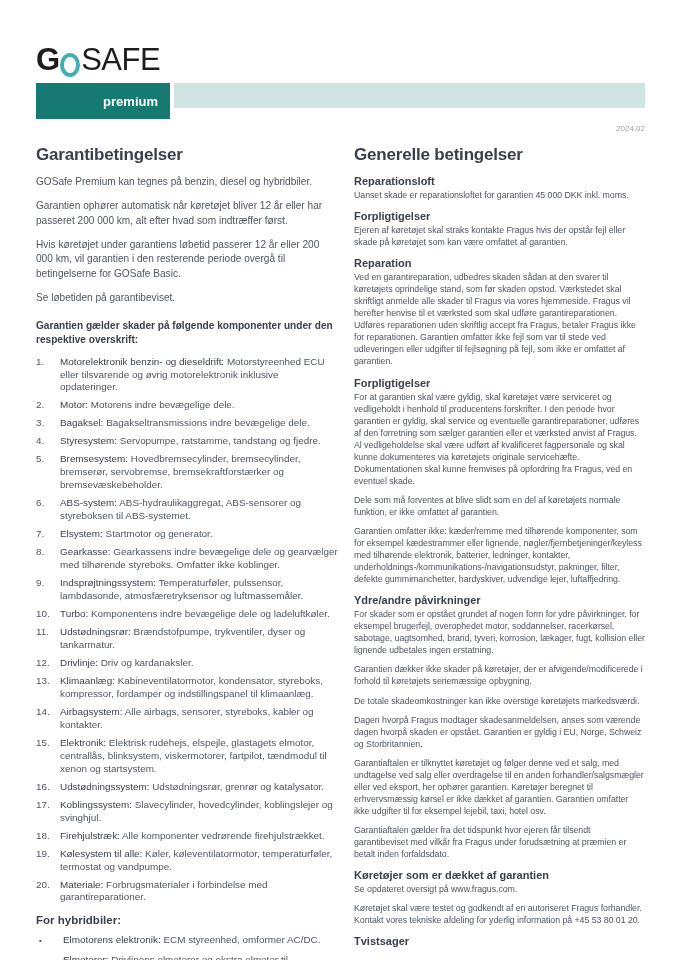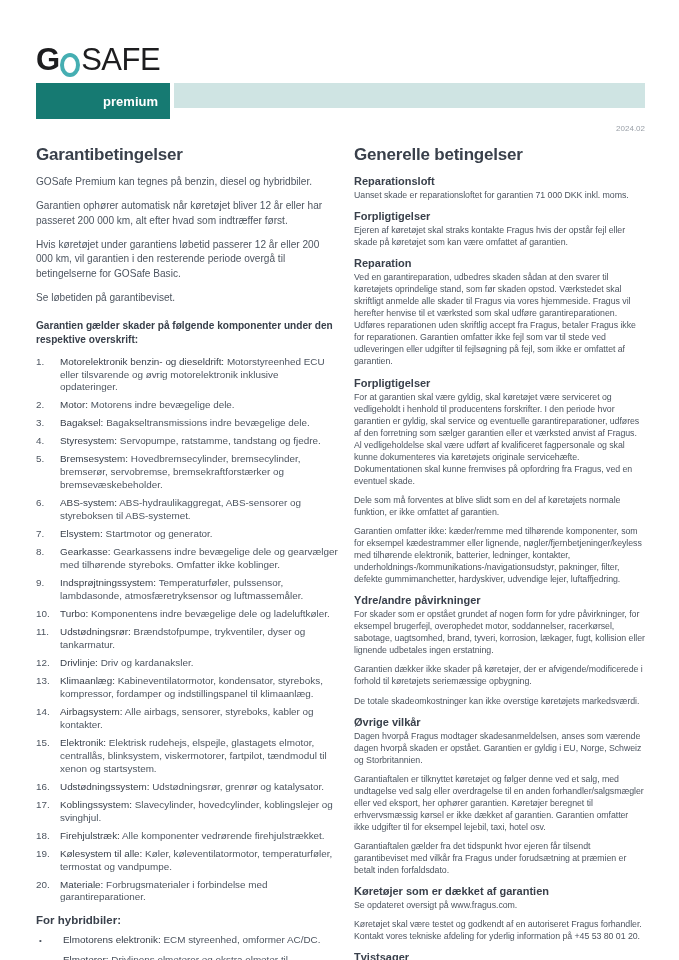--- a/index.html
+++ b/index.html
@@ -187,21 +187,21 @@
     </section>
 
     <section class="col-right">
       <h1 class="doc-title">Generelle betingelser</h1>
 
       <div>
 
           <section class="gsec">
             <h3>Reparationsloft</h3>
             <div class="paras">
-              <p class="rp">Uanset skade er reparationsloftet for garantien 71 000 DKK inkl. moms.</p>
+              <p class="rp">Uanset skade er reparationsloftet for garantien 45 000 DKK inkl. moms.</p>
             </div>
           </section>
 
           <section class="gsec">
             <h3>Forpligtigelser</h3>
             <div class="paras">
               <p class="rp">Ejeren af køretøjet skal straks kontakte Fragus hvis der opstår fejl eller skade på køretøjet som kan være omfattet af garantien.</p>
             </div>
           </section>
 
@@ -229,21 +229,20 @@
           <section class="gsec">
             <h3>Ydre/andre påvirkninger</h3>
             <div class="paras">
               <p class="rp">For skader som er opstået grundet af nogen form for ydre påvirkninger, for eksempel brugerfejl, overophedet motor, soddannelser, racerkørsel, sabotage, uagtsomhed, brand, tyveri, korrosion, lækager, fugt, kollision eller lignende udbetales ingen erstatning.</p>
               <p class="rp">Garantien dækker ikke skader på køretøjer, der er afvigende/modificerede i forhold til køretøjets seriemæssige opbygning.</p>
               <p class="rp">De totale skadeomkostninger kan ikke overstige køretøjets markedsværdi.</p>
             </div>
           </section>
 
           <section class="gsec">
-            <h3>Øvrige vilkår</h3>
             <div class="paras">
               <p class="rp">Dagen hvorpå Fragus modtager skadesanmeldelsen, anses som værende dagen hvorpå skaden er opstået. Garantien er gyldig i EU, Norge, Schweiz og Storbritannien.</p>
               <p class="rp">Garantiaftalen er tilknyttet køretøjet og følger denne ved et salg, med undtagelse ved salg eller overdragelse til en anden forhandler/salgsmægler eller ved eksport, her ophører garantien. Køretøjer beregnet til erhvervsmæssig kørsel er ikke dækket af garantien. Garantien omfatter ikke udgifter til for eksempel lejebil, taxi, hotel osv.</p>
               <p class="rp">Garantiaftalen gælder fra det tidspunkt hvor ejeren får tilsendt garantibeviset med vilkår fra Fragus under forudsætning at præmien er betalt inden forfaldsdato.</p>
             </div>
           </section>
 
           <section class="gsec">
             <h3>Køretøjer som er dækket af garantien</h3>
             <div class="paras">

